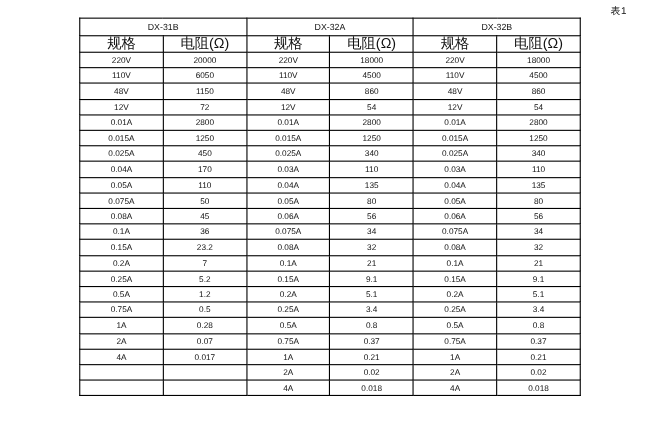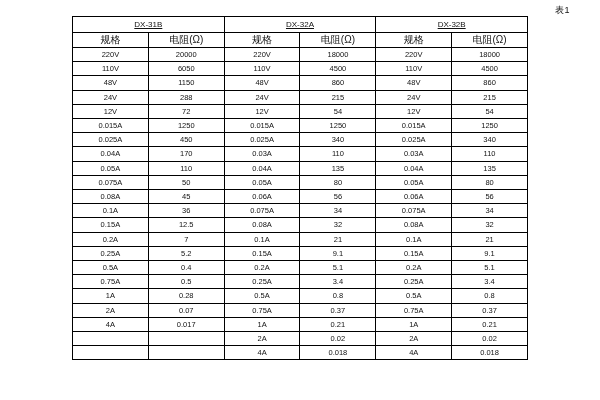--- a/index.html
+++ b/index.html
@@ -50,24 +50,23 @@
     height: 13.2px;
     padding: 0;
     line-height: 13.2px;
     color: #111;
     font-family: "Liberation Sans", sans-serif;
   }
   table.spec th.group {
     font-size: 8px;
     height: 15px;
     line-height: 15px;
-    text-decoration: underline;
   }
   table.spec th.sub {
-    font-size: 10px;
+    font-size: 13px;
     height: 14px;
     line-height: 14px;
   }
   table.spec td.empty {
     color: transparent;
   }
   .col-a { width: 76px; }
   .col-b { width: 76px; }
 </style>
 </head>
@@ -113,36 +112,36 @@
           </tr>
           <tr>
             <td class="col-a">48V</td>
             <td class="col-b">1150</td>
             <td class="col-a">48V</td>
             <td class="col-b">860</td>
             <td class="col-a">48V</td>
             <td class="col-b">860</td>
           </tr>
           <tr>
-            <td class="col-a">24V</td>
-            <td class="col-b">288</td>
-            <td class="col-a">24V</td>
-            <td class="col-b">215</td>
-            <td class="col-a">24V</td>
-            <td class="col-b">215</td>
-          </tr>
-          <tr>
             <td class="col-a">12V</td>
             <td class="col-b">72</td>
             <td class="col-a">12V</td>
             <td class="col-b">54</td>
             <td class="col-a">12V</td>
             <td class="col-b">54</td>
           </tr>
           <tr>
+            <td class="col-a">0.01A</td>
+            <td class="col-b">2800</td>
+            <td class="col-a">0.01A</td>
+            <td class="col-b">2800</td>
+            <td class="col-a">0.01A</td>
+            <td class="col-b">2800</td>
+          </tr>
+          <tr>
             <td class="col-a">0.015A</td>
             <td class="col-b">1250</td>
             <td class="col-a">0.015A</td>
             <td class="col-b">1250</td>
             <td class="col-a">0.015A</td>
             <td class="col-b">1250</td>
           </tr>
           <tr>
             <td class="col-a">0.025A</td>
             <td class="col-b">450</td>
@@ -186,21 +185,21 @@
           <tr>
             <td class="col-a">0.1A</td>
             <td class="col-b">36</td>
             <td class="col-a">0.075A</td>
             <td class="col-b">34</td>
             <td class="col-a">0.075A</td>
             <td class="col-b">34</td>
           </tr>
           <tr>
             <td class="col-a">0.15A</td>
-            <td class="col-b">12.5</td>
+            <td class="col-b">23.2</td>
             <td class="col-a">0.08A</td>
             <td class="col-b">32</td>
             <td class="col-a">0.08A</td>
             <td class="col-b">32</td>
           </tr>
           <tr>
             <td class="col-a">0.2A</td>
             <td class="col-b">7</td>
             <td class="col-a">0.1A</td>
             <td class="col-b">21</td>
@@ -210,21 +209,21 @@
           <tr>
             <td class="col-a">0.25A</td>
             <td class="col-b">5.2</td>
             <td class="col-a">0.15A</td>
             <td class="col-b">9.1</td>
             <td class="col-a">0.15A</td>
             <td class="col-b">9.1</td>
           </tr>
           <tr>
             <td class="col-a">0.5A</td>
-            <td class="col-b">0.4</td>
+            <td class="col-b">1.2</td>
             <td class="col-a">0.2A</td>
             <td class="col-b">5.1</td>
             <td class="col-a">0.2A</td>
             <td class="col-b">5.1</td>
           </tr>
           <tr>
             <td class="col-a">0.75A</td>
             <td class="col-b">0.5</td>
             <td class="col-a">0.25A</td>
             <td class="col-b">3.4</td>

